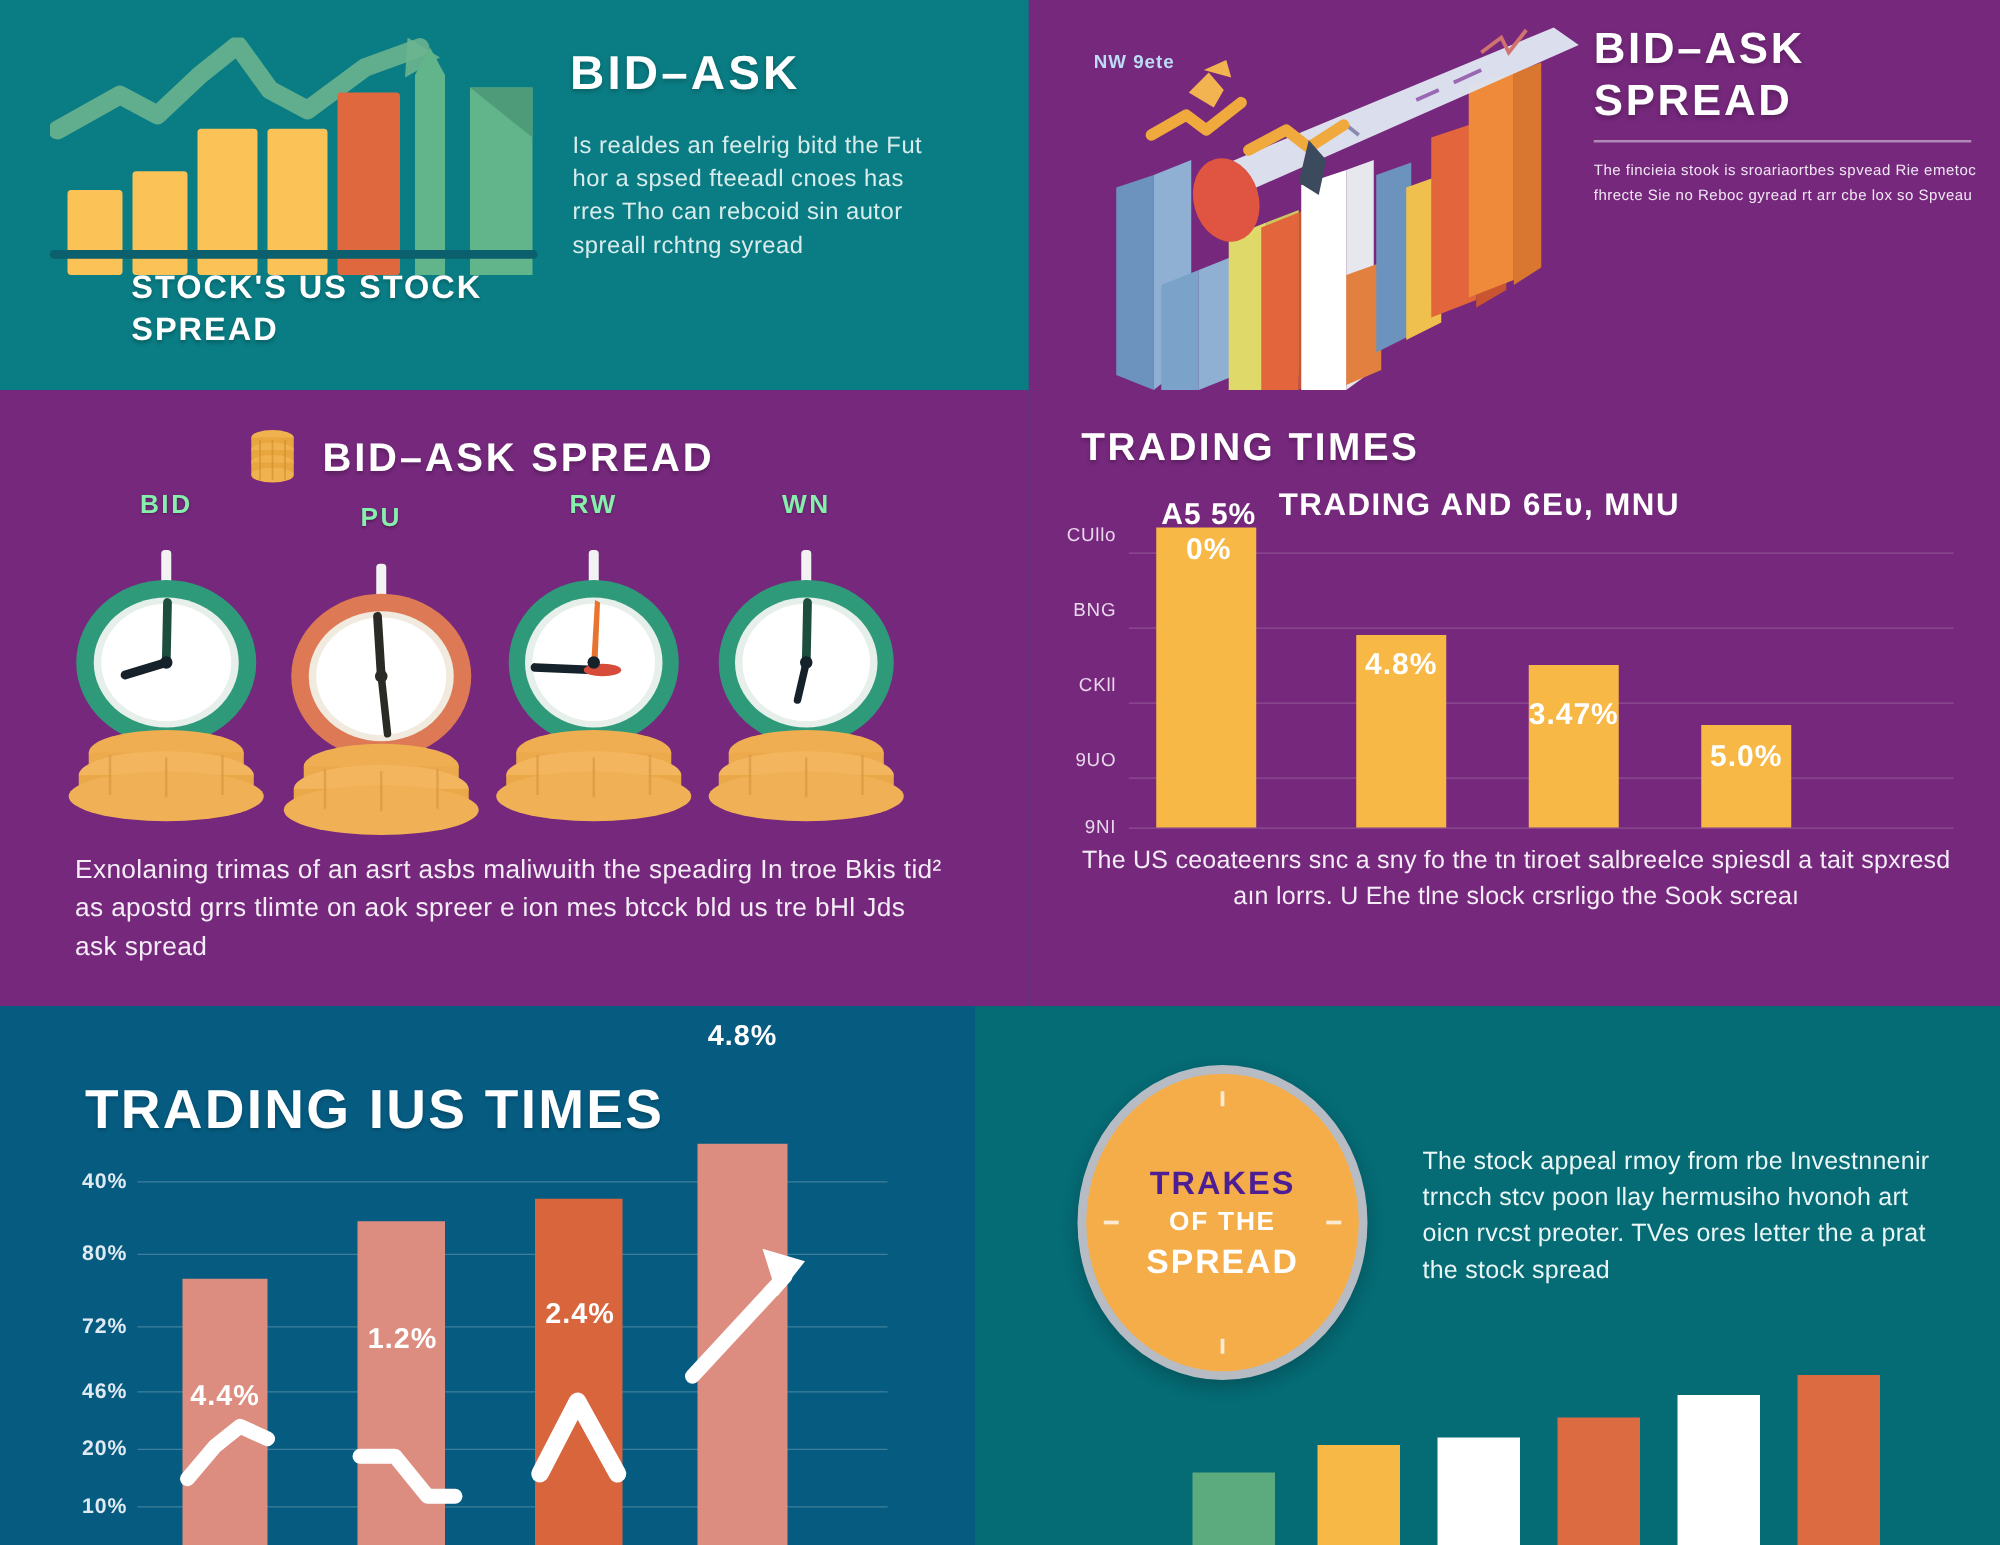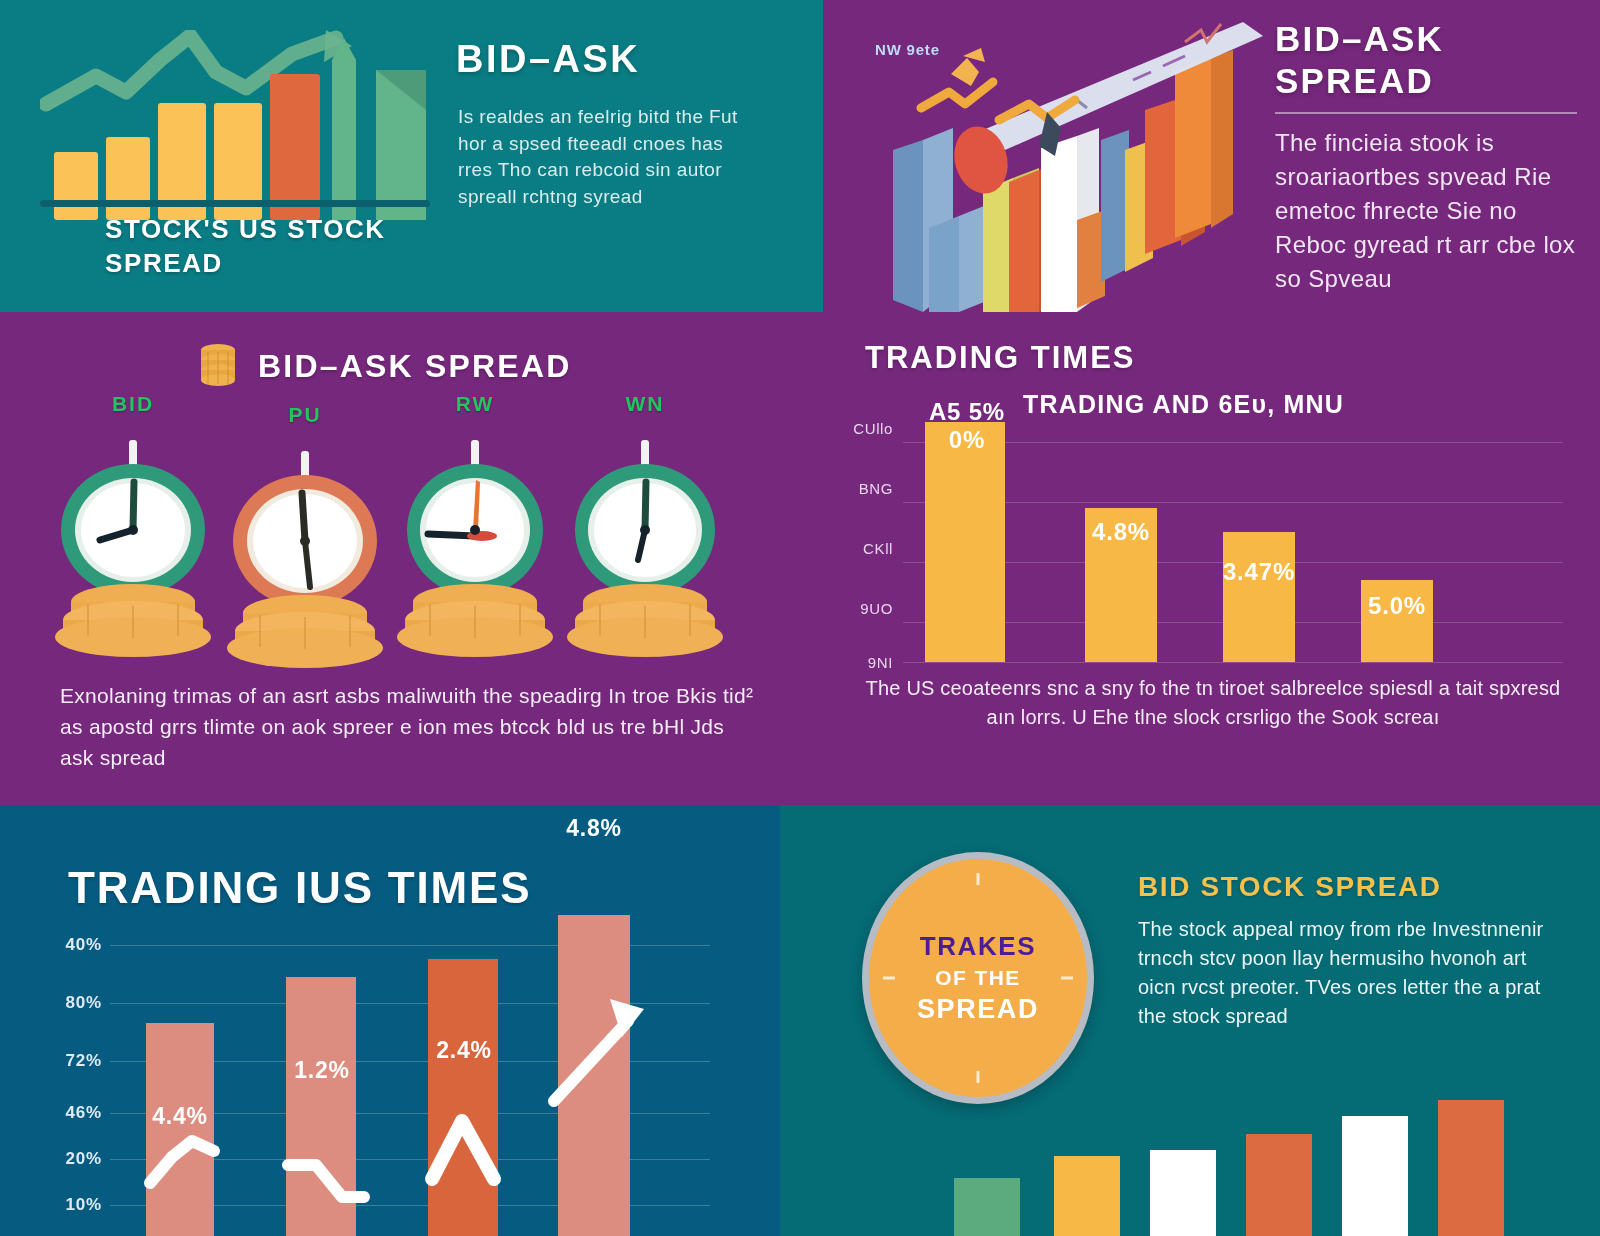--- a/index.html
+++ b/index.html
@@ -27,34 +27,34 @@
               opacity:.93; }
 
   
   #p2 { left:823px; top:0; width:777px; height:312px; background:#76287c; }
   #p2 .title { position:absolute; left:452px; top:18px; color:#ffffff;
                font-size:35px; font-weight:bold; letter-spacing:2.2px; line-height:42px;
                text-shadow:0 2px 4px rgba(0,0,0,.25); }
   #p2 .rule { position:absolute; left:452px; top:112px; width:302px; height:2px;
               background:rgba(255,255,255,.45); }
   #p2 .body { position:absolute; left:452px; top:126px; width:310px;
-              color:#f0e6f3; font-size:24px; line-height:34px; letter-spacing:.4px; }
+              color:#f0e6f3; font-size:12px; line-height:20px; letter-spacing:.4px; }
   #p2 .iso { position:absolute; left:10px; top:0px; width:440px; height:312px; }
   #p2 .isoLabel { position:absolute; left:52px; top:42px; color:#bcdcf5;
                   font-size:15px; font-weight:bold; letter-spacing:.8px; line-height:16px;
                   text-align:center; }
 
   
   #p3 { left:0; top:312px; width:823px; height:493px; background:#76287c; }
   #p3 .sect-title { position:absolute; left:258px; top:36px; color:#ffffff;
                     font-size:32px; font-weight:bold; letter-spacing:2.2px;
                     text-shadow:0 2px 3px rgba(0,0,0,.22); }
   #p3 .coinstack { position:absolute; left:196px; top:30px; width:44px; height:48px; }
   .clockcol { position:absolute; width:170px; text-align:center; }
-  .clockcol .lbl { color:#22c55e; font-size:21px; font-weight:bold; letter-spacing:2px;
+  .clockcol .lbl { color:#86efac; font-size:21px; font-weight:bold; letter-spacing:2px;
                    text-shadow:0 1px 2px rgba(0,0,0,.3); }
   .clockwrap { position:relative; width:170px; height:230px; margin-top:14px; }
   #p3 .caption { position:absolute; left:60px; top:368px; width:700px;
                  color:#f4ecf6; font-size:21px; line-height:31px; letter-spacing:.3px; }
 
   
   #p4 { left:823px; top:312px; width:777px; height:493px; background:#76287c; }
   #p4 .sect-title { position:absolute; left:42px; top:28px; color:#ffffff;
                     font-size:31px; font-weight:bold; letter-spacing:2px;
                     text-shadow:0 2px 3px rgba(0,0,0,.22); }
@@ -361,21 +361,20 @@
   <div class="badge">
     <div class="l1">TRAKES</div>
     <div class="l2">OF THE</div>
     <div class="l3">SPREAD</div>
     <div class="tick-mark" style="left:50%; top:14px;  width:3px; height:12px; transform:translateX(-50%);"></div>
     <div class="tick-mark" style="right:14px; top:50%; width:12px; height:3px; transform:translateY(-50%);"></div>
     <div class="tick-mark" style="left:50%; bottom:14px; width:3px; height:12px; transform:translateX(-50%);"></div>
     <div class="tick-mark" style="left:14px; top:50%;  width:12px; height:3px; transform:translateY(-50%);"></div>
   </div>
 
-  <div class="title">BID STOCK SPREAD</div>
   <div class="body">The stock appeal rmoy from rbe Investnnenir trncch stcv poon llay hermusiho hvonoh art oicn rvcst preoter. TVes ores letter the a prat the stock spread</div>
 
   <div style="position:absolute; left:150px; bottom:0; width:620px; height:150px;">
     <div class="bar6" style="left:24px;  width:66px; height:58px;  background:#5cab7e;"></div>
     <div class="bar6" style="left:124px; width:66px; height:80px;  background:#f7b845;"></div>
     <div class="bar6" style="left:220px; width:66px; height:86px;  background:#ffffff;"></div>
     <div class="bar6" style="left:316px; width:66px; height:102px; background:#dd6b42;"></div>
     <div class="bar6" style="left:412px; width:66px; height:120px; background:#ffffff;"></div>
     <div class="bar6" style="left:508px; width:66px; height:136px; background:#dd6b42;"></div>
   </div>

